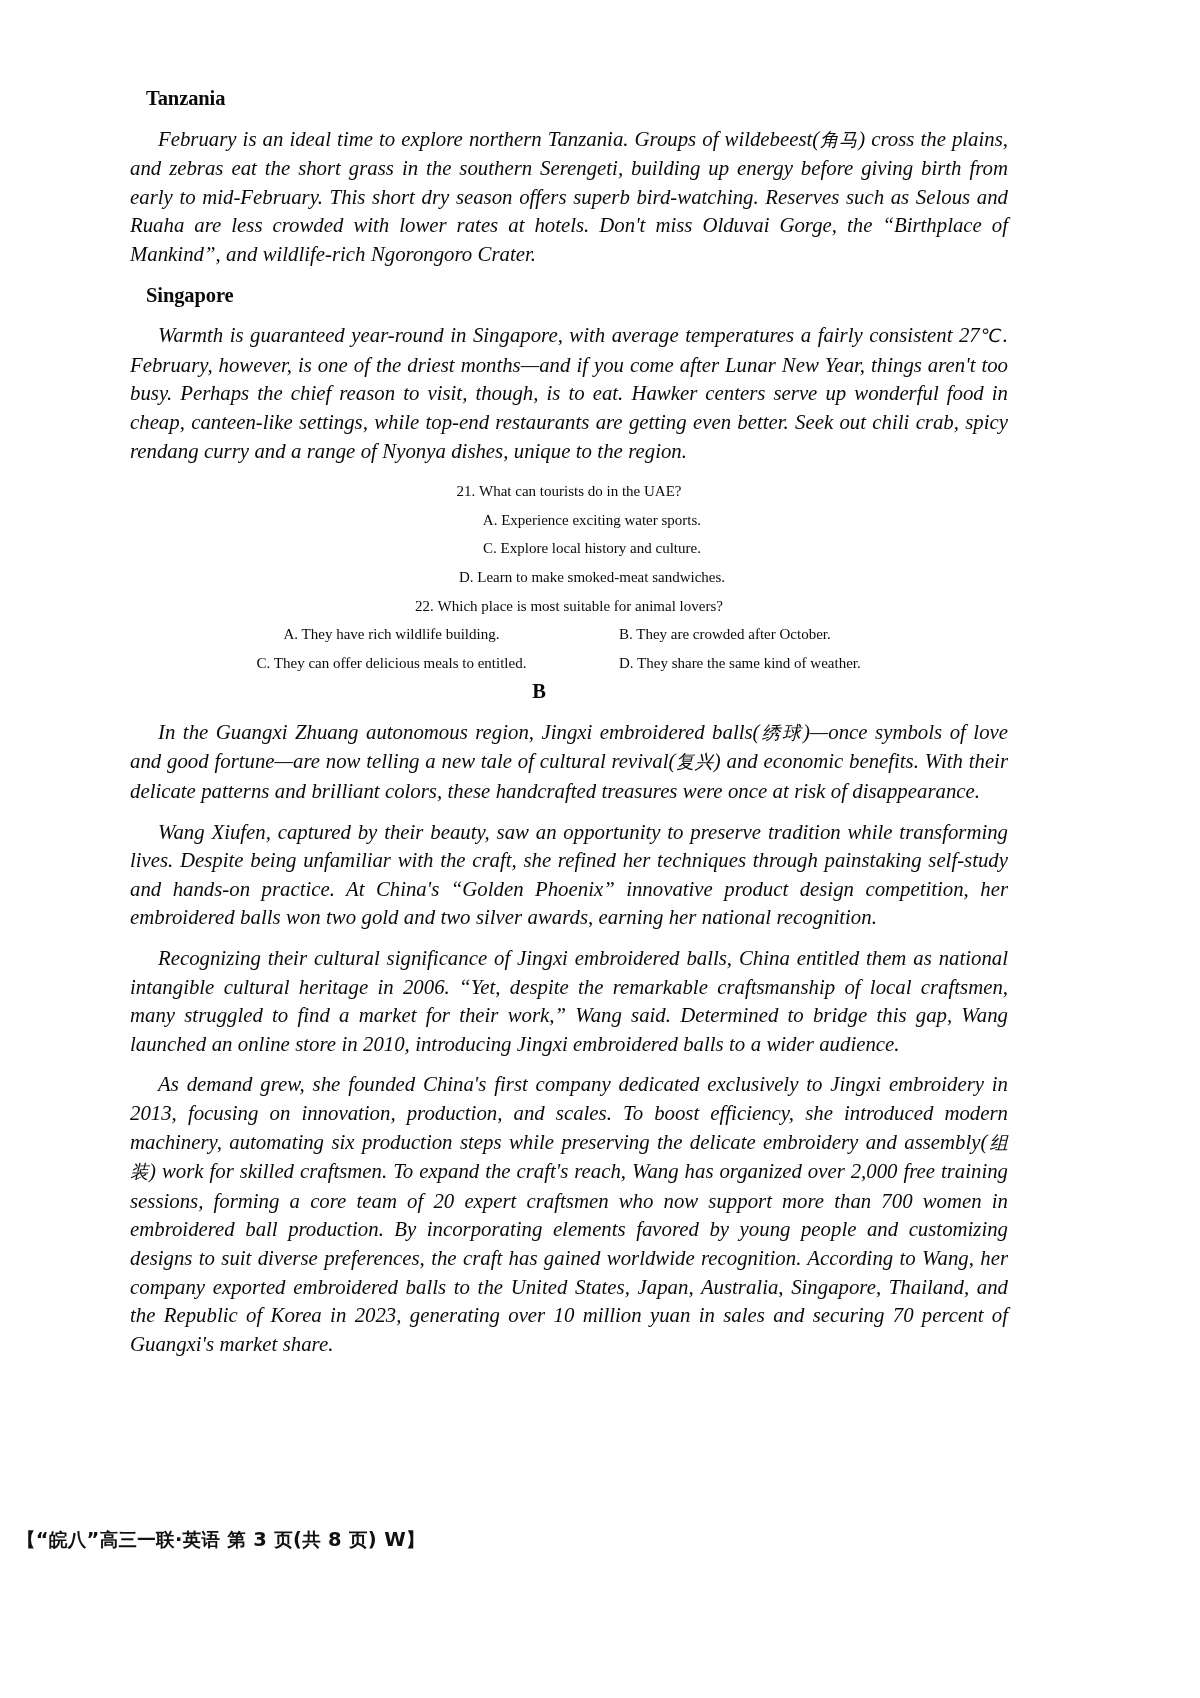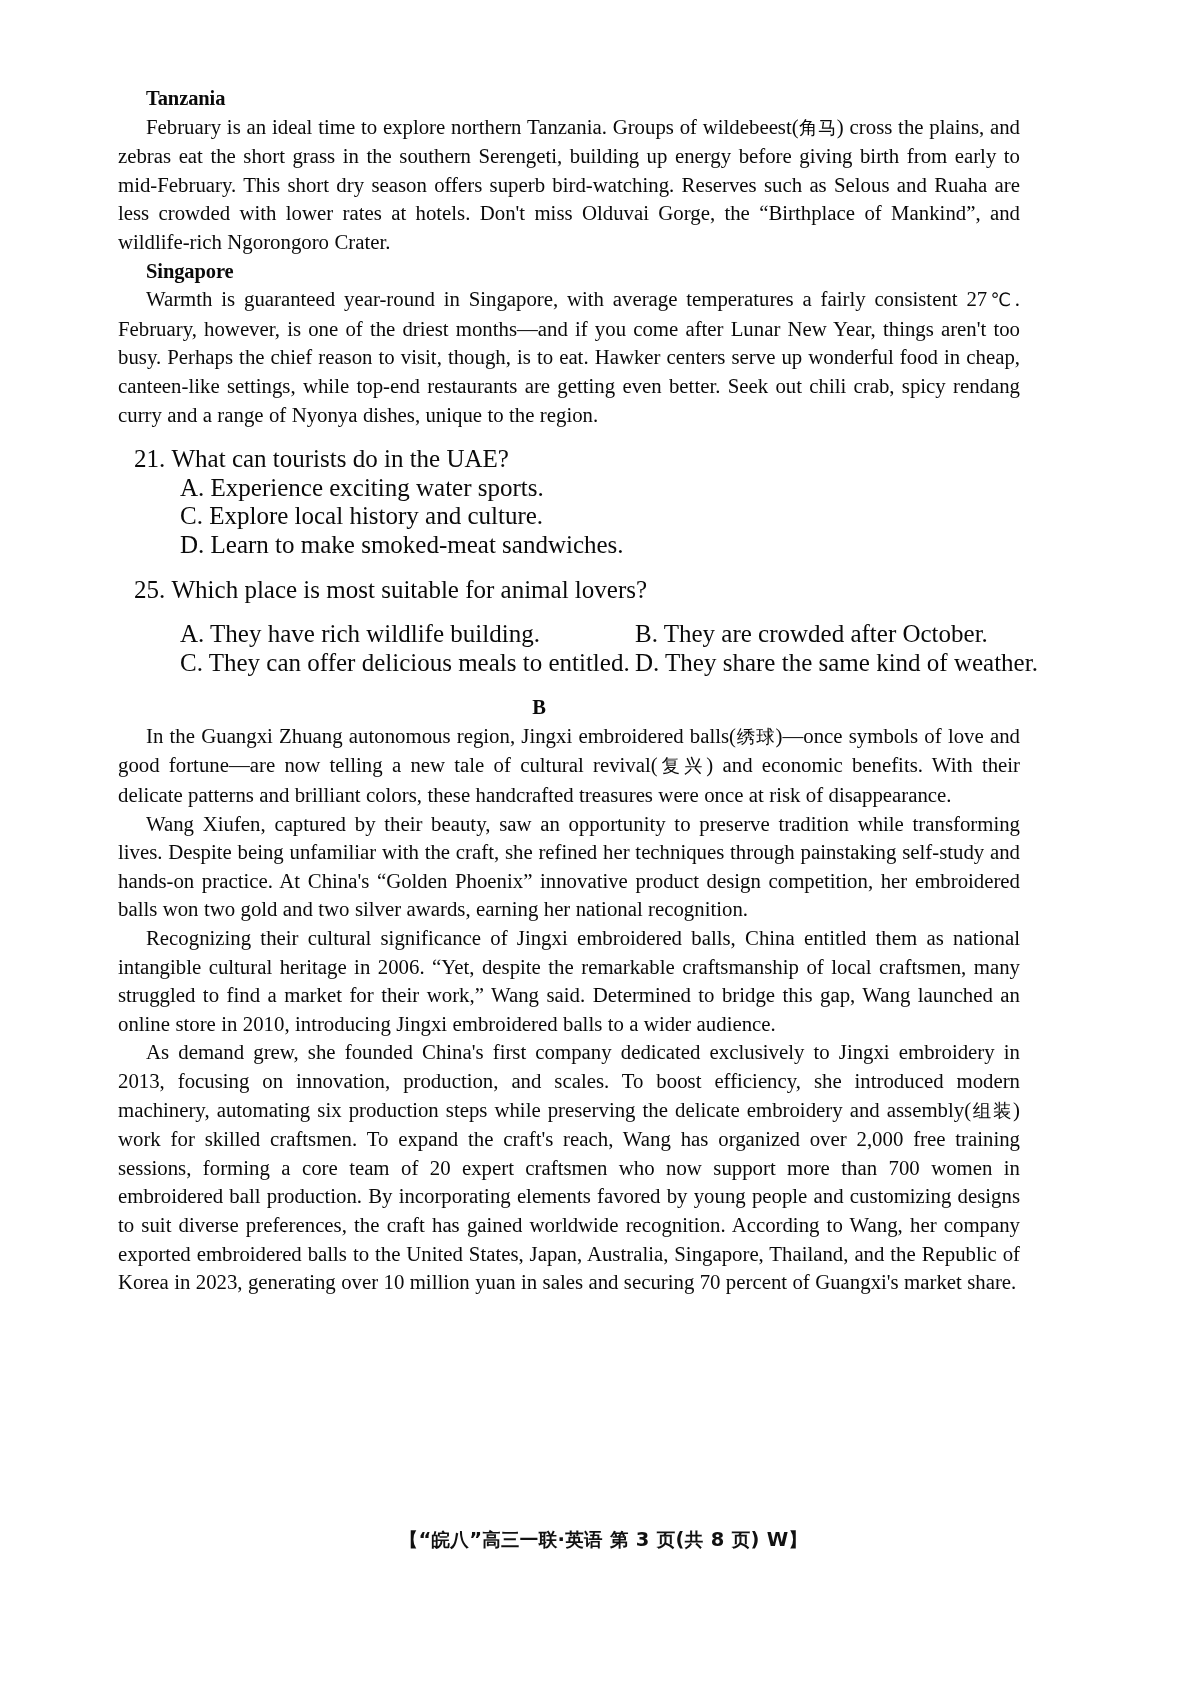--- a/index.html
+++ b/index.html
@@ -27,41 +27,43 @@
 
   
   .subhead {
     font-weight: bold;
     font-size: 20.5px;
     line-height: 28.6px;
     margin: 0 0 0 28px;
     letter-spacing: -0.1px;
   }
   p.para {
-    margin: 0;
+    margin: 12px;
     font-size: 20.8px;
     line-height: 28.6px;
     text-align: justify;
     text-align-last: left;
     text-justify: inter-word;
     word-spacing: 0.2px;
     text-indent: 28px;
     hyphens: none;
+    font-style: italic;
   }
 
   .cjk {
     font-family: "DejaVu Sans", "Liberation Sans", sans-serif;
     font-size: 18.5px;
   }
 
   
   .question {
-    font-size: 25px;
+    font-size: 15px;
     line-height: 28.6px;
-    margin: 16px;
+    margin: 0;
+    text-align: center;
   }
   .q-stem {
     margin: 0;
     white-space: nowrap;
   }
   .opts-stack .opt {
     margin: 0 0 0 46px;
     white-space: nowrap;
   }
   .opts-grid {
@@ -92,24 +94,24 @@
     font-weight: bold;
     font-size: 20.5px;
     line-height: 28.6px;
     margin: 0;
     padding-right: 60px;
   }
 
   
   .footer {
     position: absolute;
-    left: 7px;
+    left: 17px;
     right: 0;
     bottom: 146px;
-    text-align: center;
+    text-align: left;
     font-size: 19.5px;
     line-height: 24px;
     font-family: "DejaVu Sans", "Liberation Sans", sans-serif;
     font-weight: bold;
     letter-spacing: 0.3px;
     color: #111;
   }
 </style>
 </head>
 <body>
@@ -133,21 +135,21 @@
       </div>
       <div class="opts-stack">
         <div class="opt">A. Experience exciting water sports.</div>
         <div class="opt">C. Explore local history and culture.</div>
         <div class="opt">D. Learn to make smoked-meat sandwiches.</div>
       </div>
     </div>
 
     <div class="question">
       <div class="q-stem">
-        <span>25.</span><span>&nbsp;</span><span>Which place is most suitable for animal lovers?</span>
+        <span>22.</span><span>&nbsp;</span><span>Which place is most suitable for animal lovers?</span>
       </div>
     </div>
 
     <div class="question">
       <div class="opts-grid tight">
         <div class="row">
           <div class="c1">A. They have rich wildlife building.</div>
           <div class="c2">B. They are crowded after October.</div>
         </div>
         <div class="row">

